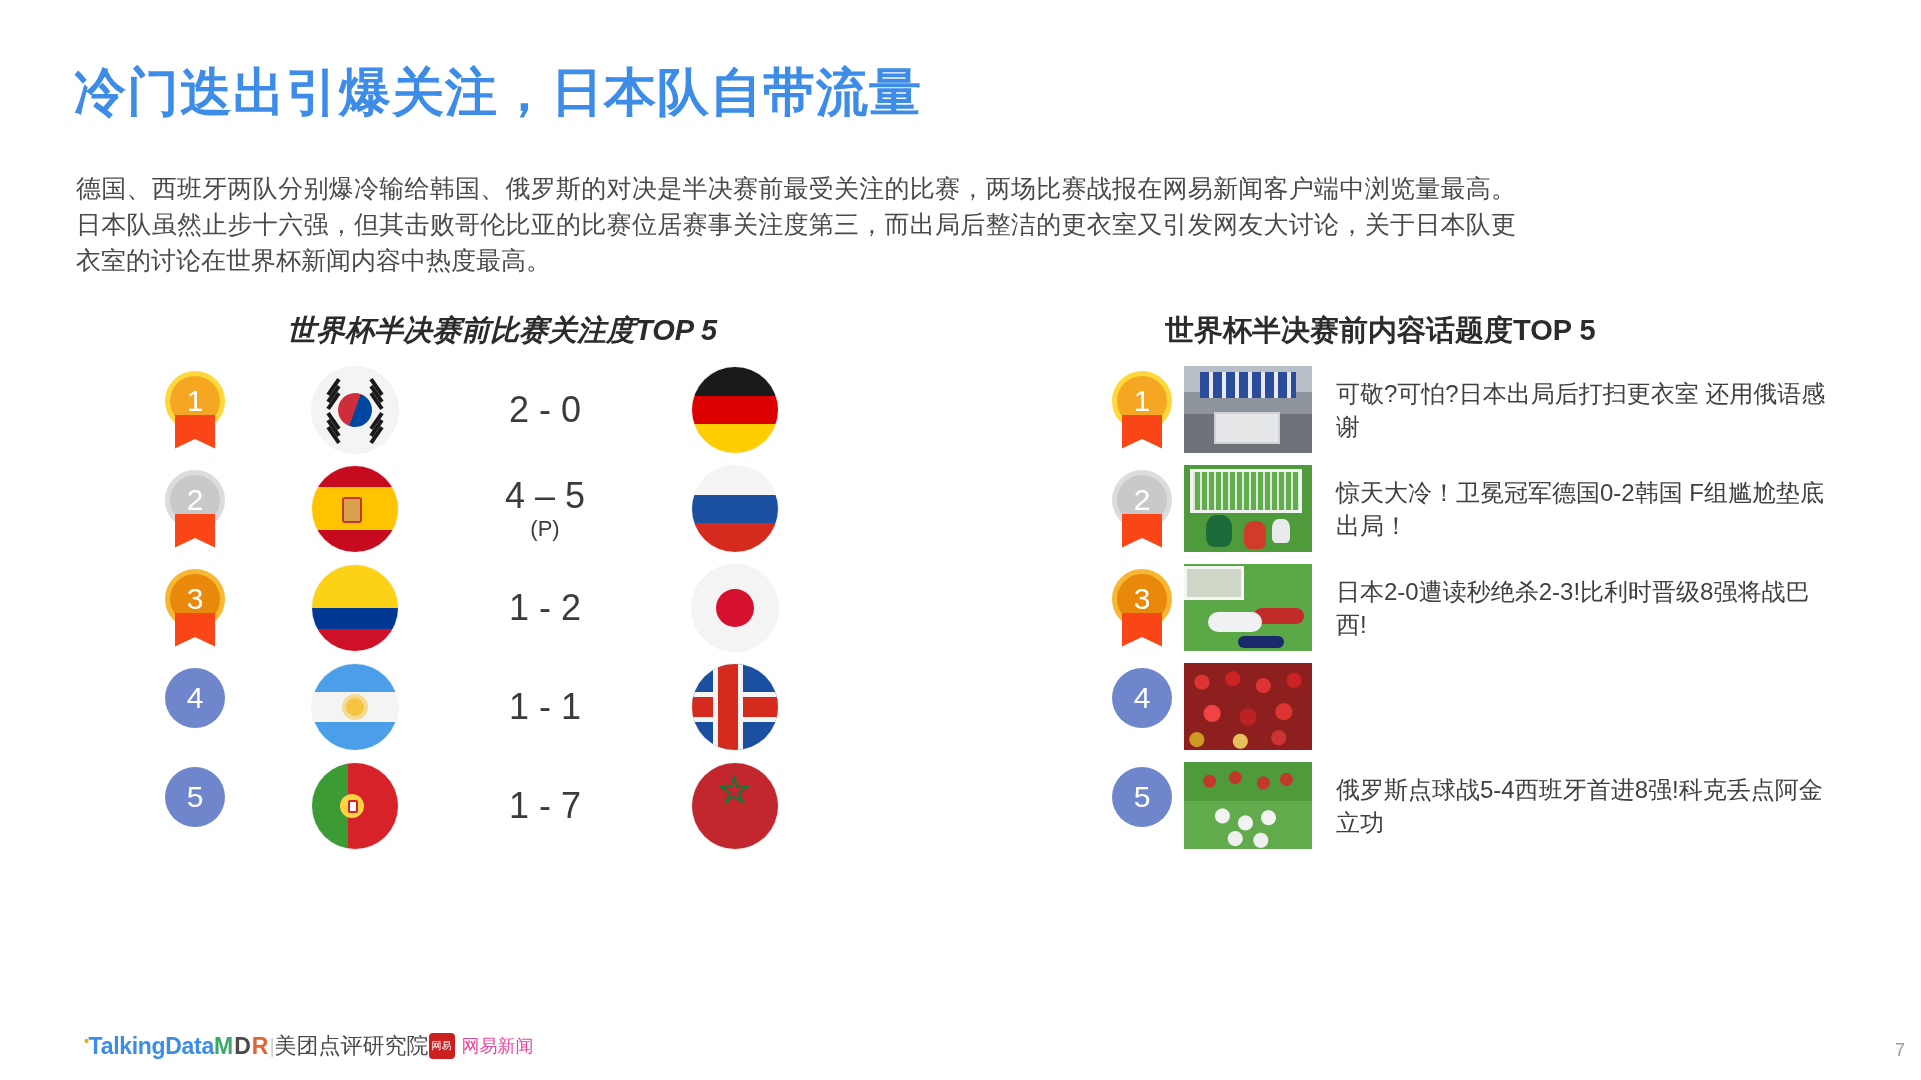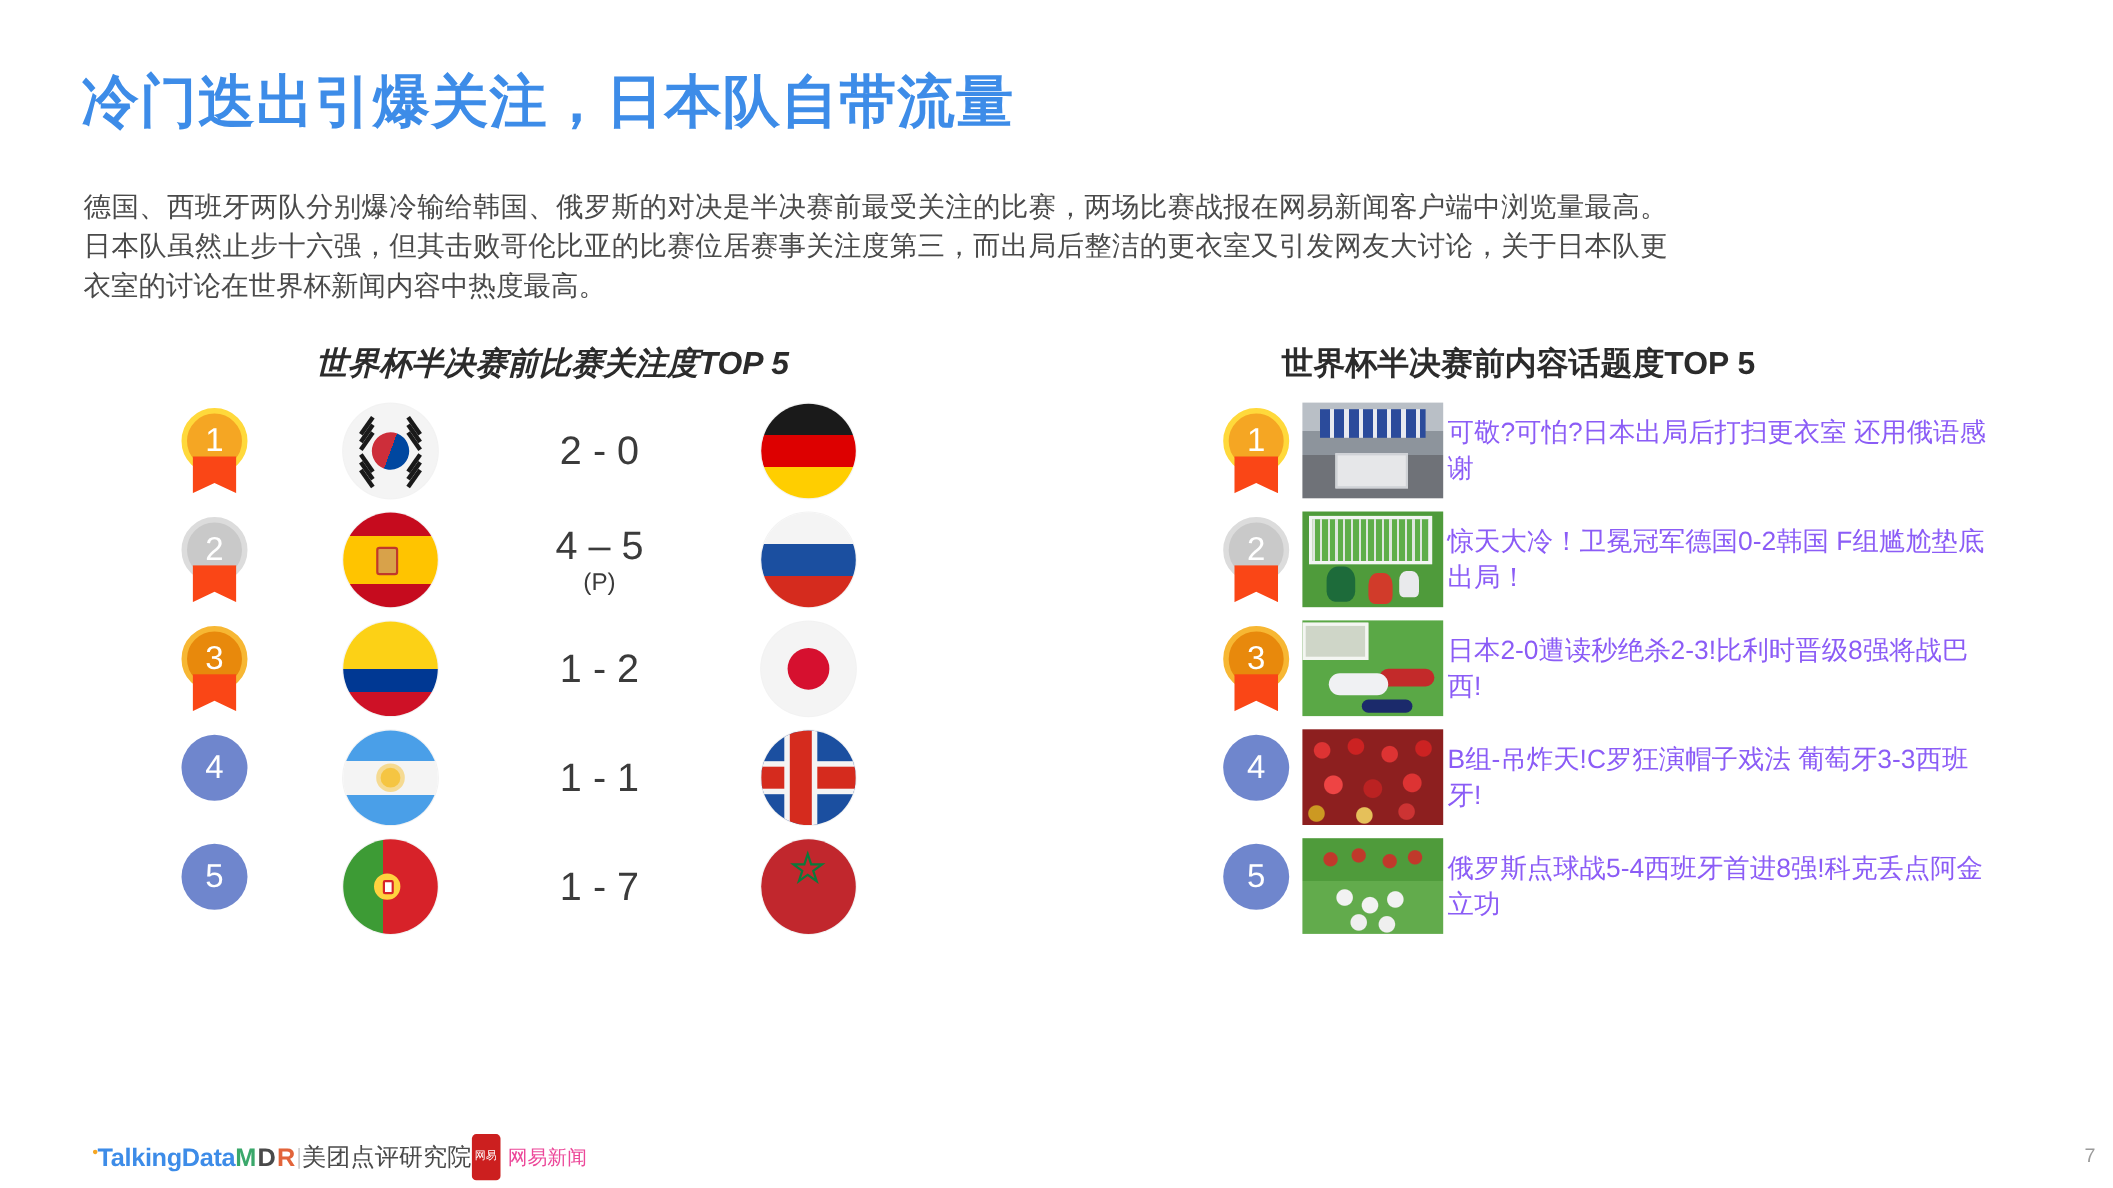--- a/index.html
+++ b/index.html
@@ -119,21 +119,21 @@
 
   
   .news-list{position:absolute;left:1100px;top:360px;width:780px;}
   .news-row{display:flex;align-items:center;height:99px;}
   .news-row .badge-cell{width:84px;display:flex;justify-content:center;}
   .thumb{
     width:128px;height:87px;flex:0 0 128px;position:relative;overflow:hidden;
     background:#2b3b2b;
   }
   .news-text{
-    margin-left:4px;font-size:24px;line-height:33px;color:#8b5cf6;
+    margin-left:24px;font-size:24px;line-height:33px;color:#404040;
     max-width:500px;
   }
 
   
   .t1{background:linear-gradient(#b9bfc6 0 30%,#8d949c 30% 55%,#6f7278 55% 100%);}
   .t1:before{content:"";position:absolute;left:16px;top:6px;width:96px;height:26px;
     background:repeating-linear-gradient(90deg,#2b4b9b 0 9px,#e8eaf0 9px 13px);}
   .t1:after{content:"";position:absolute;left:30px;top:46px;width:66px;height:32px;
     background:#e6e7e9;border:2px solid #cfd2d6;box-sizing:border-box;}
   .t2{background:linear-gradient(#4f9b3b 0 100%);}
@@ -185,21 +185,21 @@
   .logobar{position:absolute;left:84px;top:1031px;display:flex;align-items:center;}
   .logo-td{font-size:23px;font-weight:bold;color:#3d8ce8;letter-spacing:-.3px;}
   .logo-td .dot{color:#f5a623;font-size:14px;vertical-align:top;}
   .logo-mdr{font-size:23px;font-weight:bold;letter-spacing:1px;}
   .logo-mdr .m{color:#3aa86b;}
   .logo-mdr .d{color:#4a4a4a;}
   .logo-mdr .r{color:#e2643a;}
   .logo-sep{color:#d0d0d0;font-size:20px;}
   .logo-mt{font-size:22px;color:#4a4a4a;}
   .logo-163{display:flex;align-items:center;gap:7px;}
-  .logo-163 .mark{width:26px;height:42px;background:#cc1f1f;border-radius:4px;
+  .logo-163 .mark{width:26px;height:26px;background:#cc1f1f;border-radius:4px;
      display:flex;align-items:center;justify-content:center;color:#fff;font-size:10px;
      line-height:10px;text-align:center;}
   .logo-163 .txt{font-size:18px;color:#ec4899;}
 </style>
 </head>
 <body>
 
 <div class="slide">
 
   <div class="page-title">冷门迭出引爆关注，日本队自带流量</div>
@@ -365,21 +365,20 @@
     </div>
 
     <div class="news-row">
       <div class="badge-cell">
         <div class="badge plain">
           <div class="disc">4</div>
 
         </div>
       </div>
       <div class="thumb t4"></div>
-      <div class="news-text">B组-吊炸天!C罗狂演帽子戏法 葡萄牙3-3西班牙!</div>
     </div>
 
     <div class="news-row">
       <div class="badge-cell">
         <div class="badge plain">
           <div class="disc">5</div>
 
         </div>
       </div>
       <div class="thumb t5"></div>

